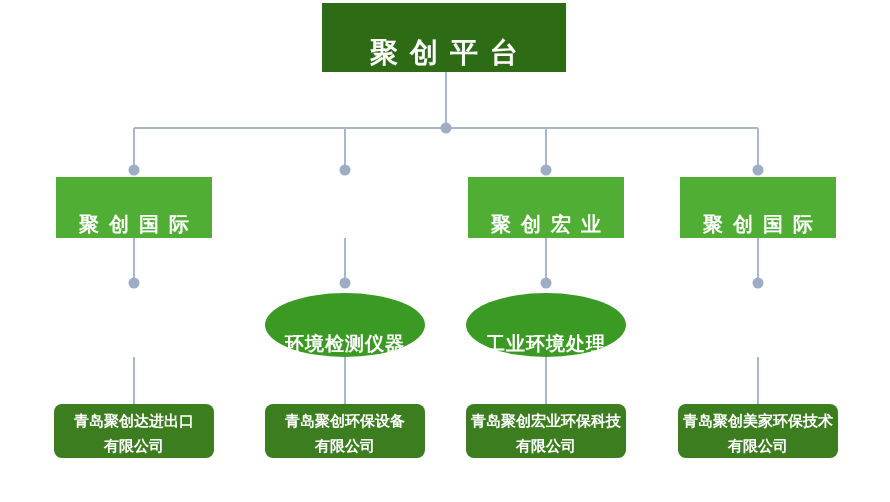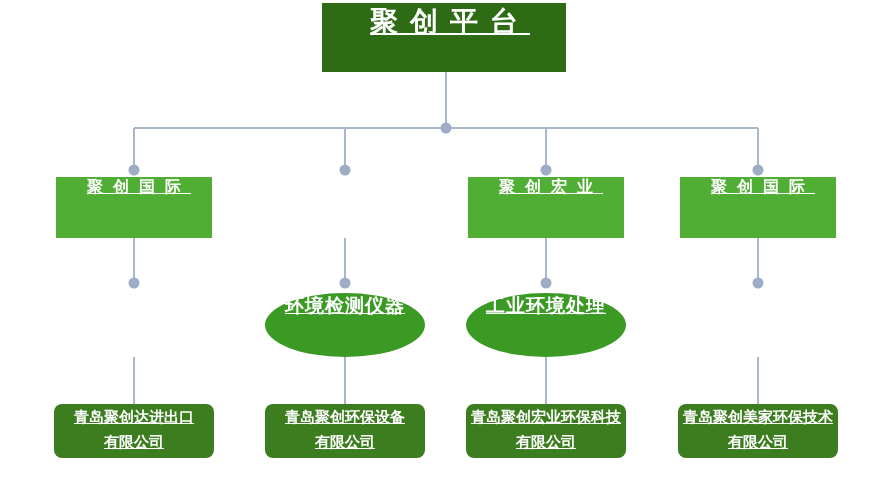--- a/index.html
+++ b/index.html
@@ -25,45 +25,44 @@
     stroke-width: 2;
     fill: none;
   }
   .cdot {
     fill: var(--connector-dot, #9dadc6);
     stroke: none;
   }
   .node {
     position: absolute;
     display: flex;
-    align-items: flex-start;
+    align-items: flex-end;
     justify-content: center;
     text-align: center;
     color: var(--node-text, #ffffff);
     font-weight: bold;
     box-sizing: border-box;
-    text-decoration: underline;
   }
   .root-box {
     left: 322px; top: 3px;
     width: 244px; height: 69px;
     background: var(--root-box, #2e6b15);
   }
   .root-label {
     font-size: 28px;
     letter-spacing: 12px;
     margin-right: -12px;
   }
   .branch-box {
     top: 177px;
     width: 156px; height: 61px;
     background: var(--branch-box, #4fae33);
   }
   .branch-label {
-    font-size: 16px;
+    font-size: 20px;
     letter-spacing: 10px;
     margin-right: -10px;
   }
   .category-ellipse {
     top: 293px;
     width: 160px; height: 64px;
     border-radius: 50%;
     background: var(--category-ellipse, #3a9a24);
   }
   .category-label {

